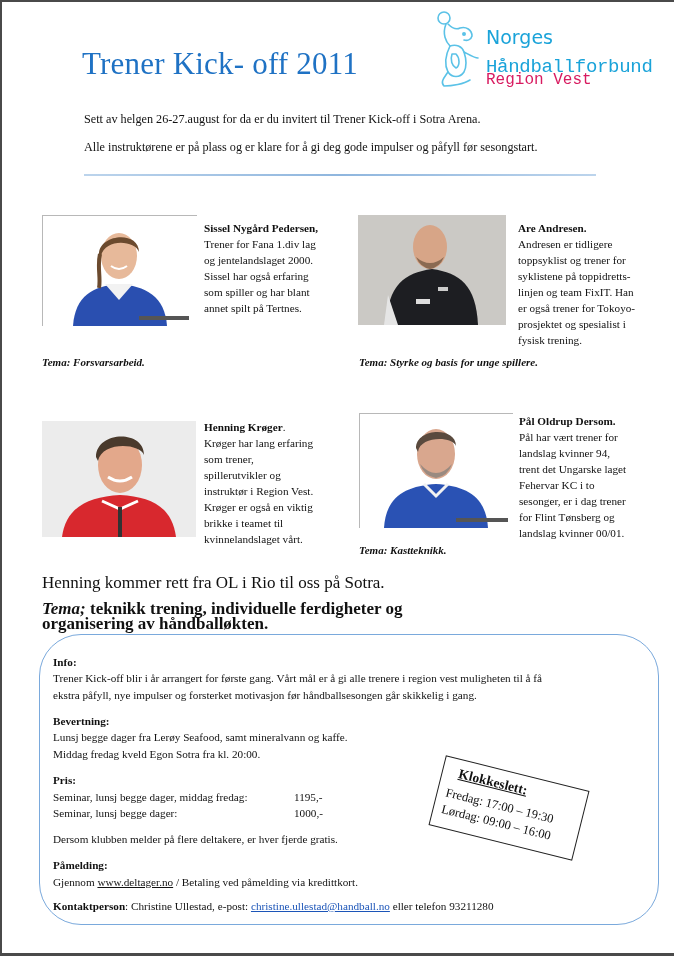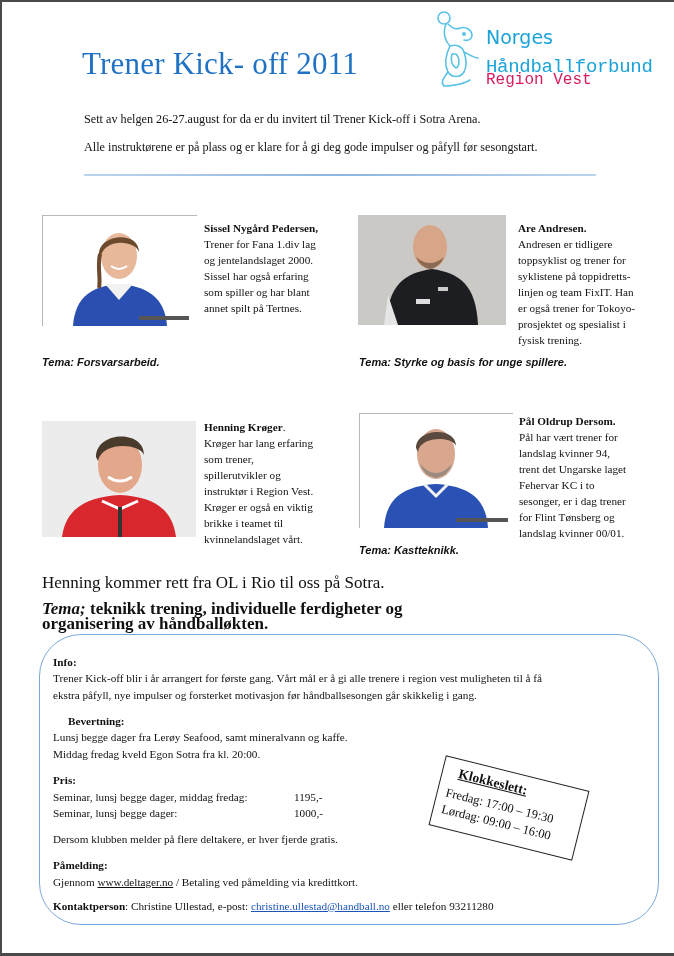--- a/index.html
+++ b/index.html
@@ -57,21 +57,21 @@
   }
   .bio {
     position: absolute;
     font-family: "Liberation Serif", "DejaVu Serif", serif;
     font-size: 11.2px; line-height: 16px; color: #111;
   }
   .bio .name { font-weight: bold; display: block; }
   .bio .line { display: block; white-space: nowrap; }
   .tema {
     position: absolute;
-    font-family: Liberation Sans, sans-serif;
+    font-family: Liberation Serif, serif;
     font-size: 11px; font-style: italic; font-weight: bold;
     white-space: nowrap;
   }
   .plain {
     position: absolute;
     font-family: "Liberation Serif", "DejaVu Serif", serif;
     font-size: 17px; white-space: nowrap; margin-top: 12px;
   }
 
   
@@ -227,21 +227,21 @@
     <span class="line">landslag kvinner 00/01.</span>
   </div>
   <div class="tema" style="left:357px;top:542px;">Tema: Kastteknikk.</div>
 
   <div class="abs infobox"></div>
 
   <div class="ib ib-h" style="left:51px;top:654px;">Info:</div>
   <div class="ib" style="left:51px;top:687px;">ekstra påfyll, nye impulser og forsterket motivasjon før håndballsesongen går skikkelig i gang.</div>
   <div class="ib" style="left:51px;top:670px;">Trener Kick-off blir i år arrangert for første gang. Vårt mål er å gi alle trenere i region vest muligheten til å få</div>
 
-  <div class="ib ib-h" style="left:51px;top:713px;margin-left:15px;">Bevertning:</div>
+  <div class="ib ib-h" style="left:51px;top:713px;">Bevertning:</div>
   <div class="ib" style="left:51px;top:729px;">Lunsj begge dager fra Lerøy Seafood, samt mineralvann og kaffe.</div>
   <div class="ib" style="left:51px;top:746px;">Middag fredag kveld Egon Sotra fra kl. 20:00.</div>
 
   <div class="ib ib-h" style="left:51px;top:772px;">Pris:</div>
   <div class="ib" style="left:51px;top:789px;">Seminar, lunsj begge dager, middag fredag:</div>
   <div class="ib" style="left:292px;top:789px;">1195,-</div>
   <div class="ib" style="left:51px;top:805px;">Seminar, lunsj begge dager:</div>
   <div class="ib" style="left:292px;top:805px;">1000,-</div>
 
   <div class="ib" style="left:51px;top:831px;">Dersom klubben melder på flere deltakere, er hver fjerde gratis.</div>

